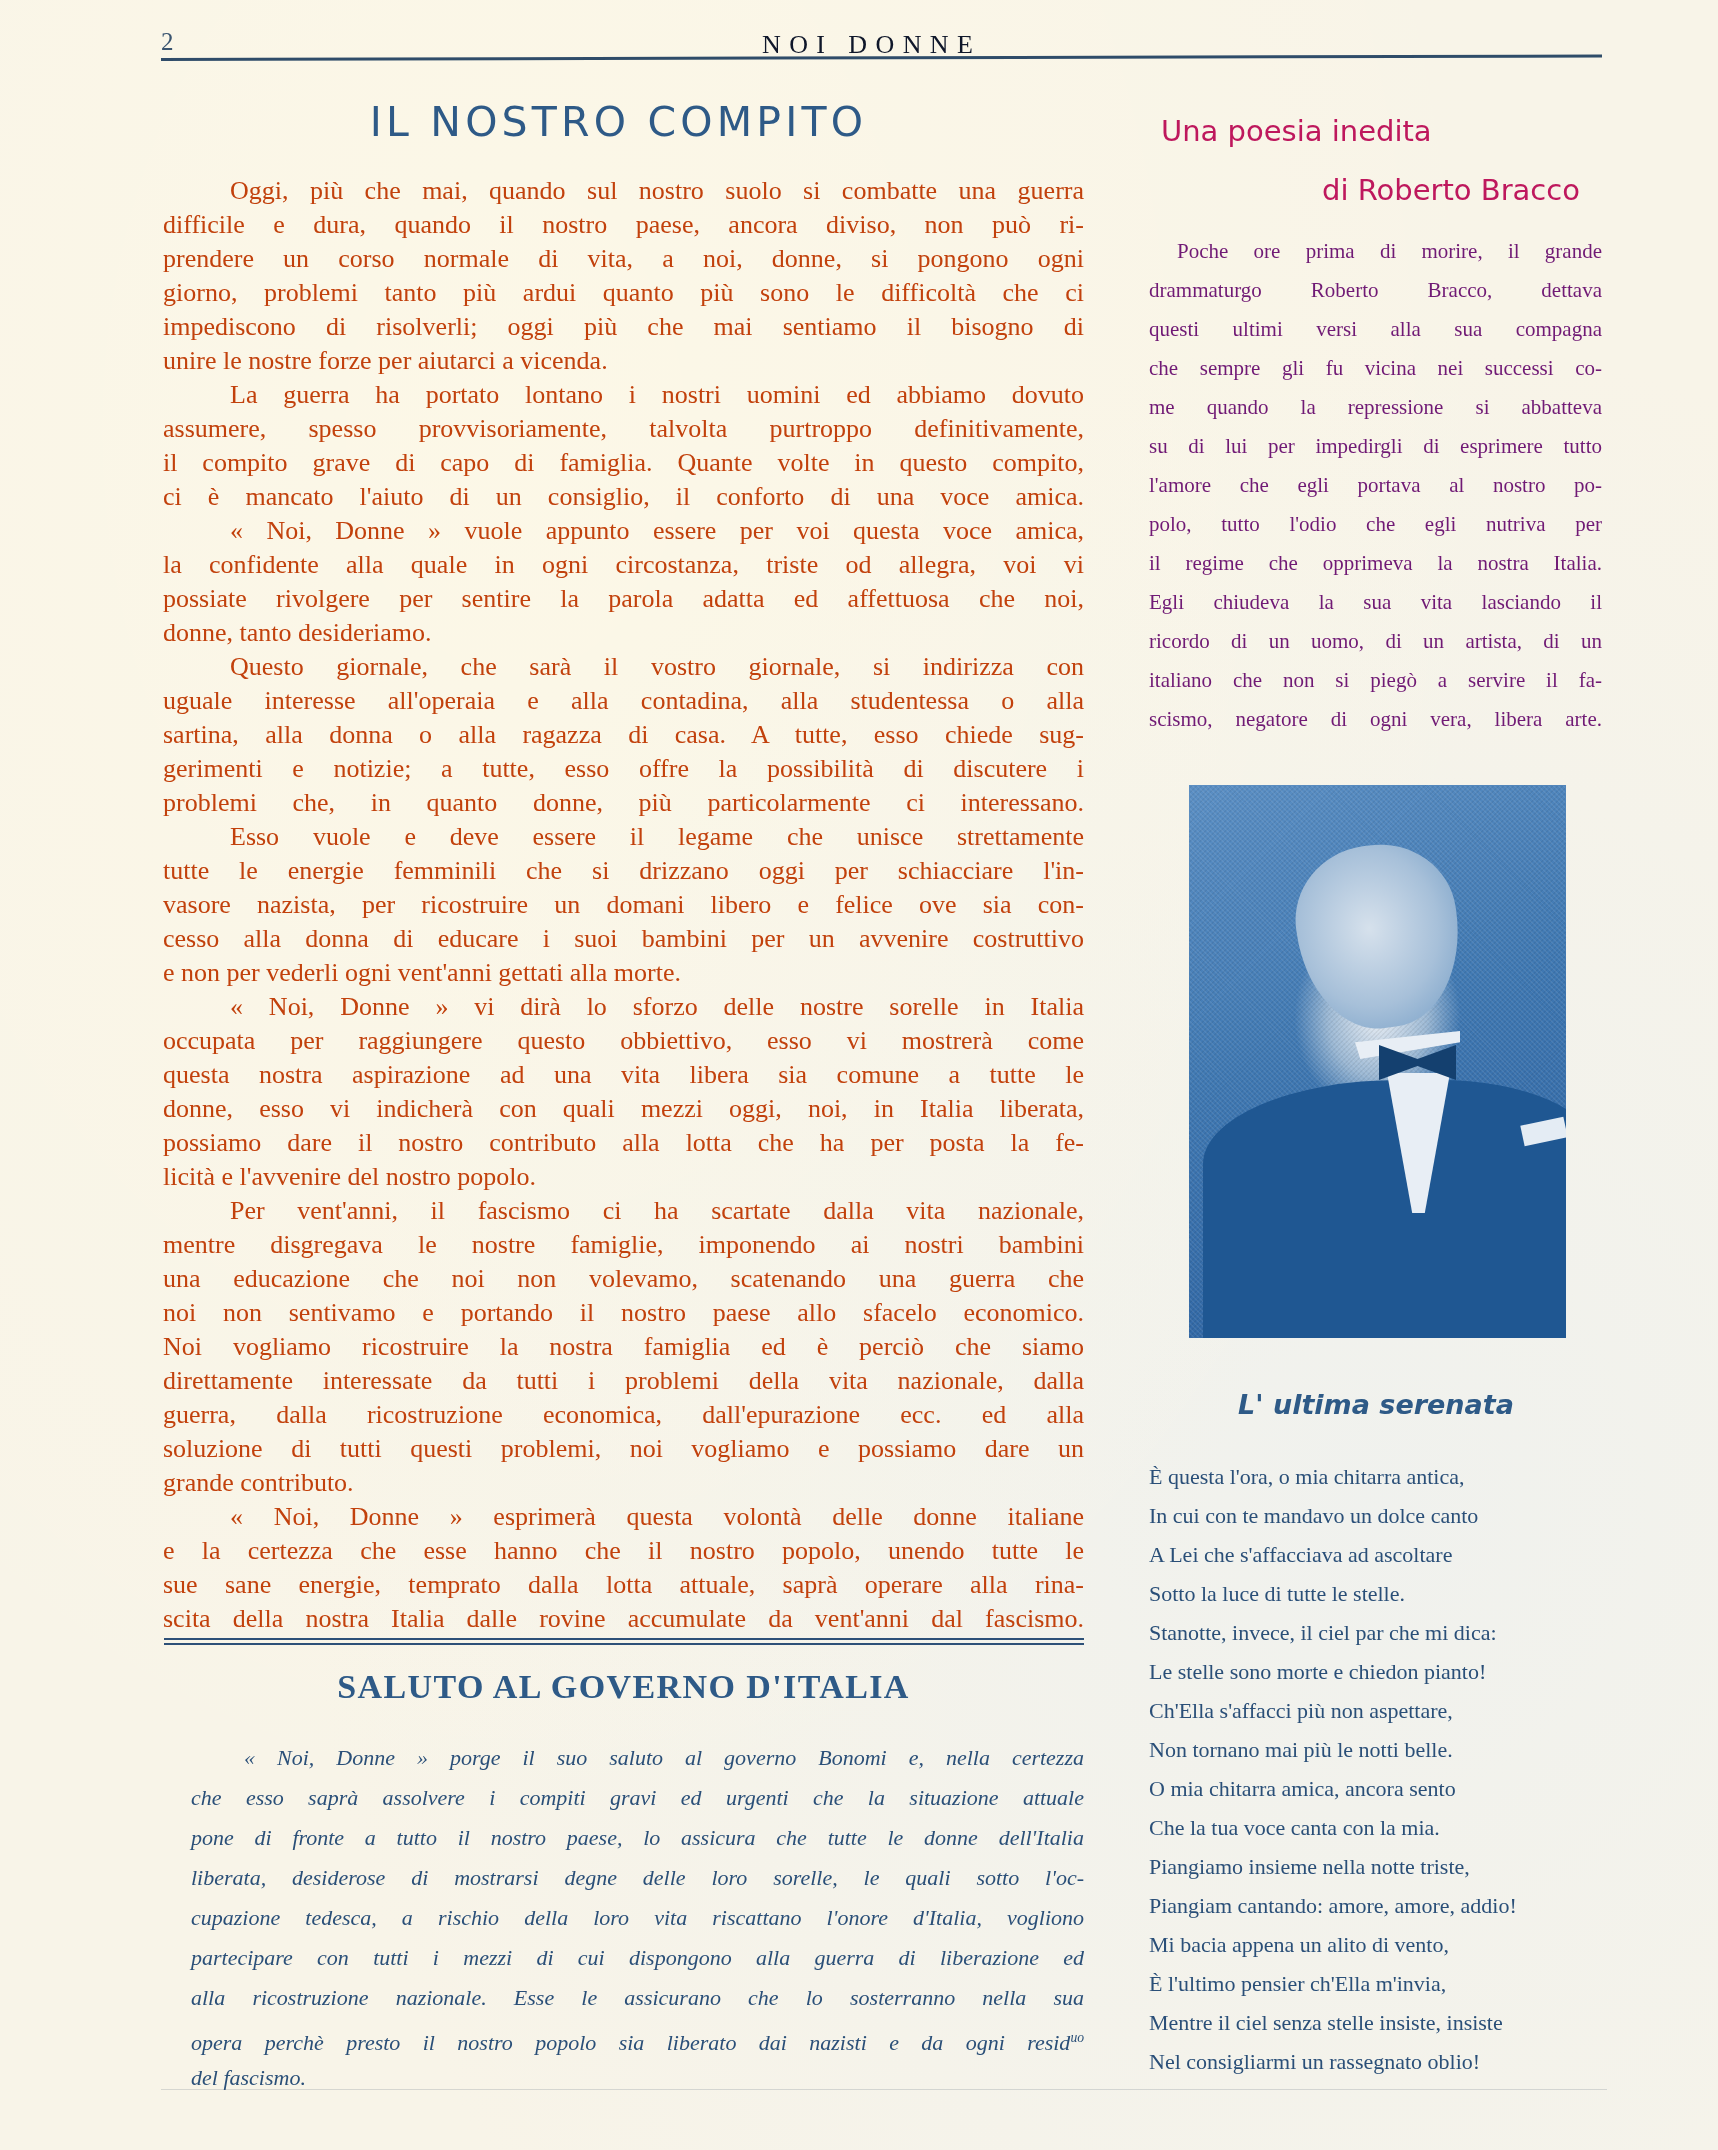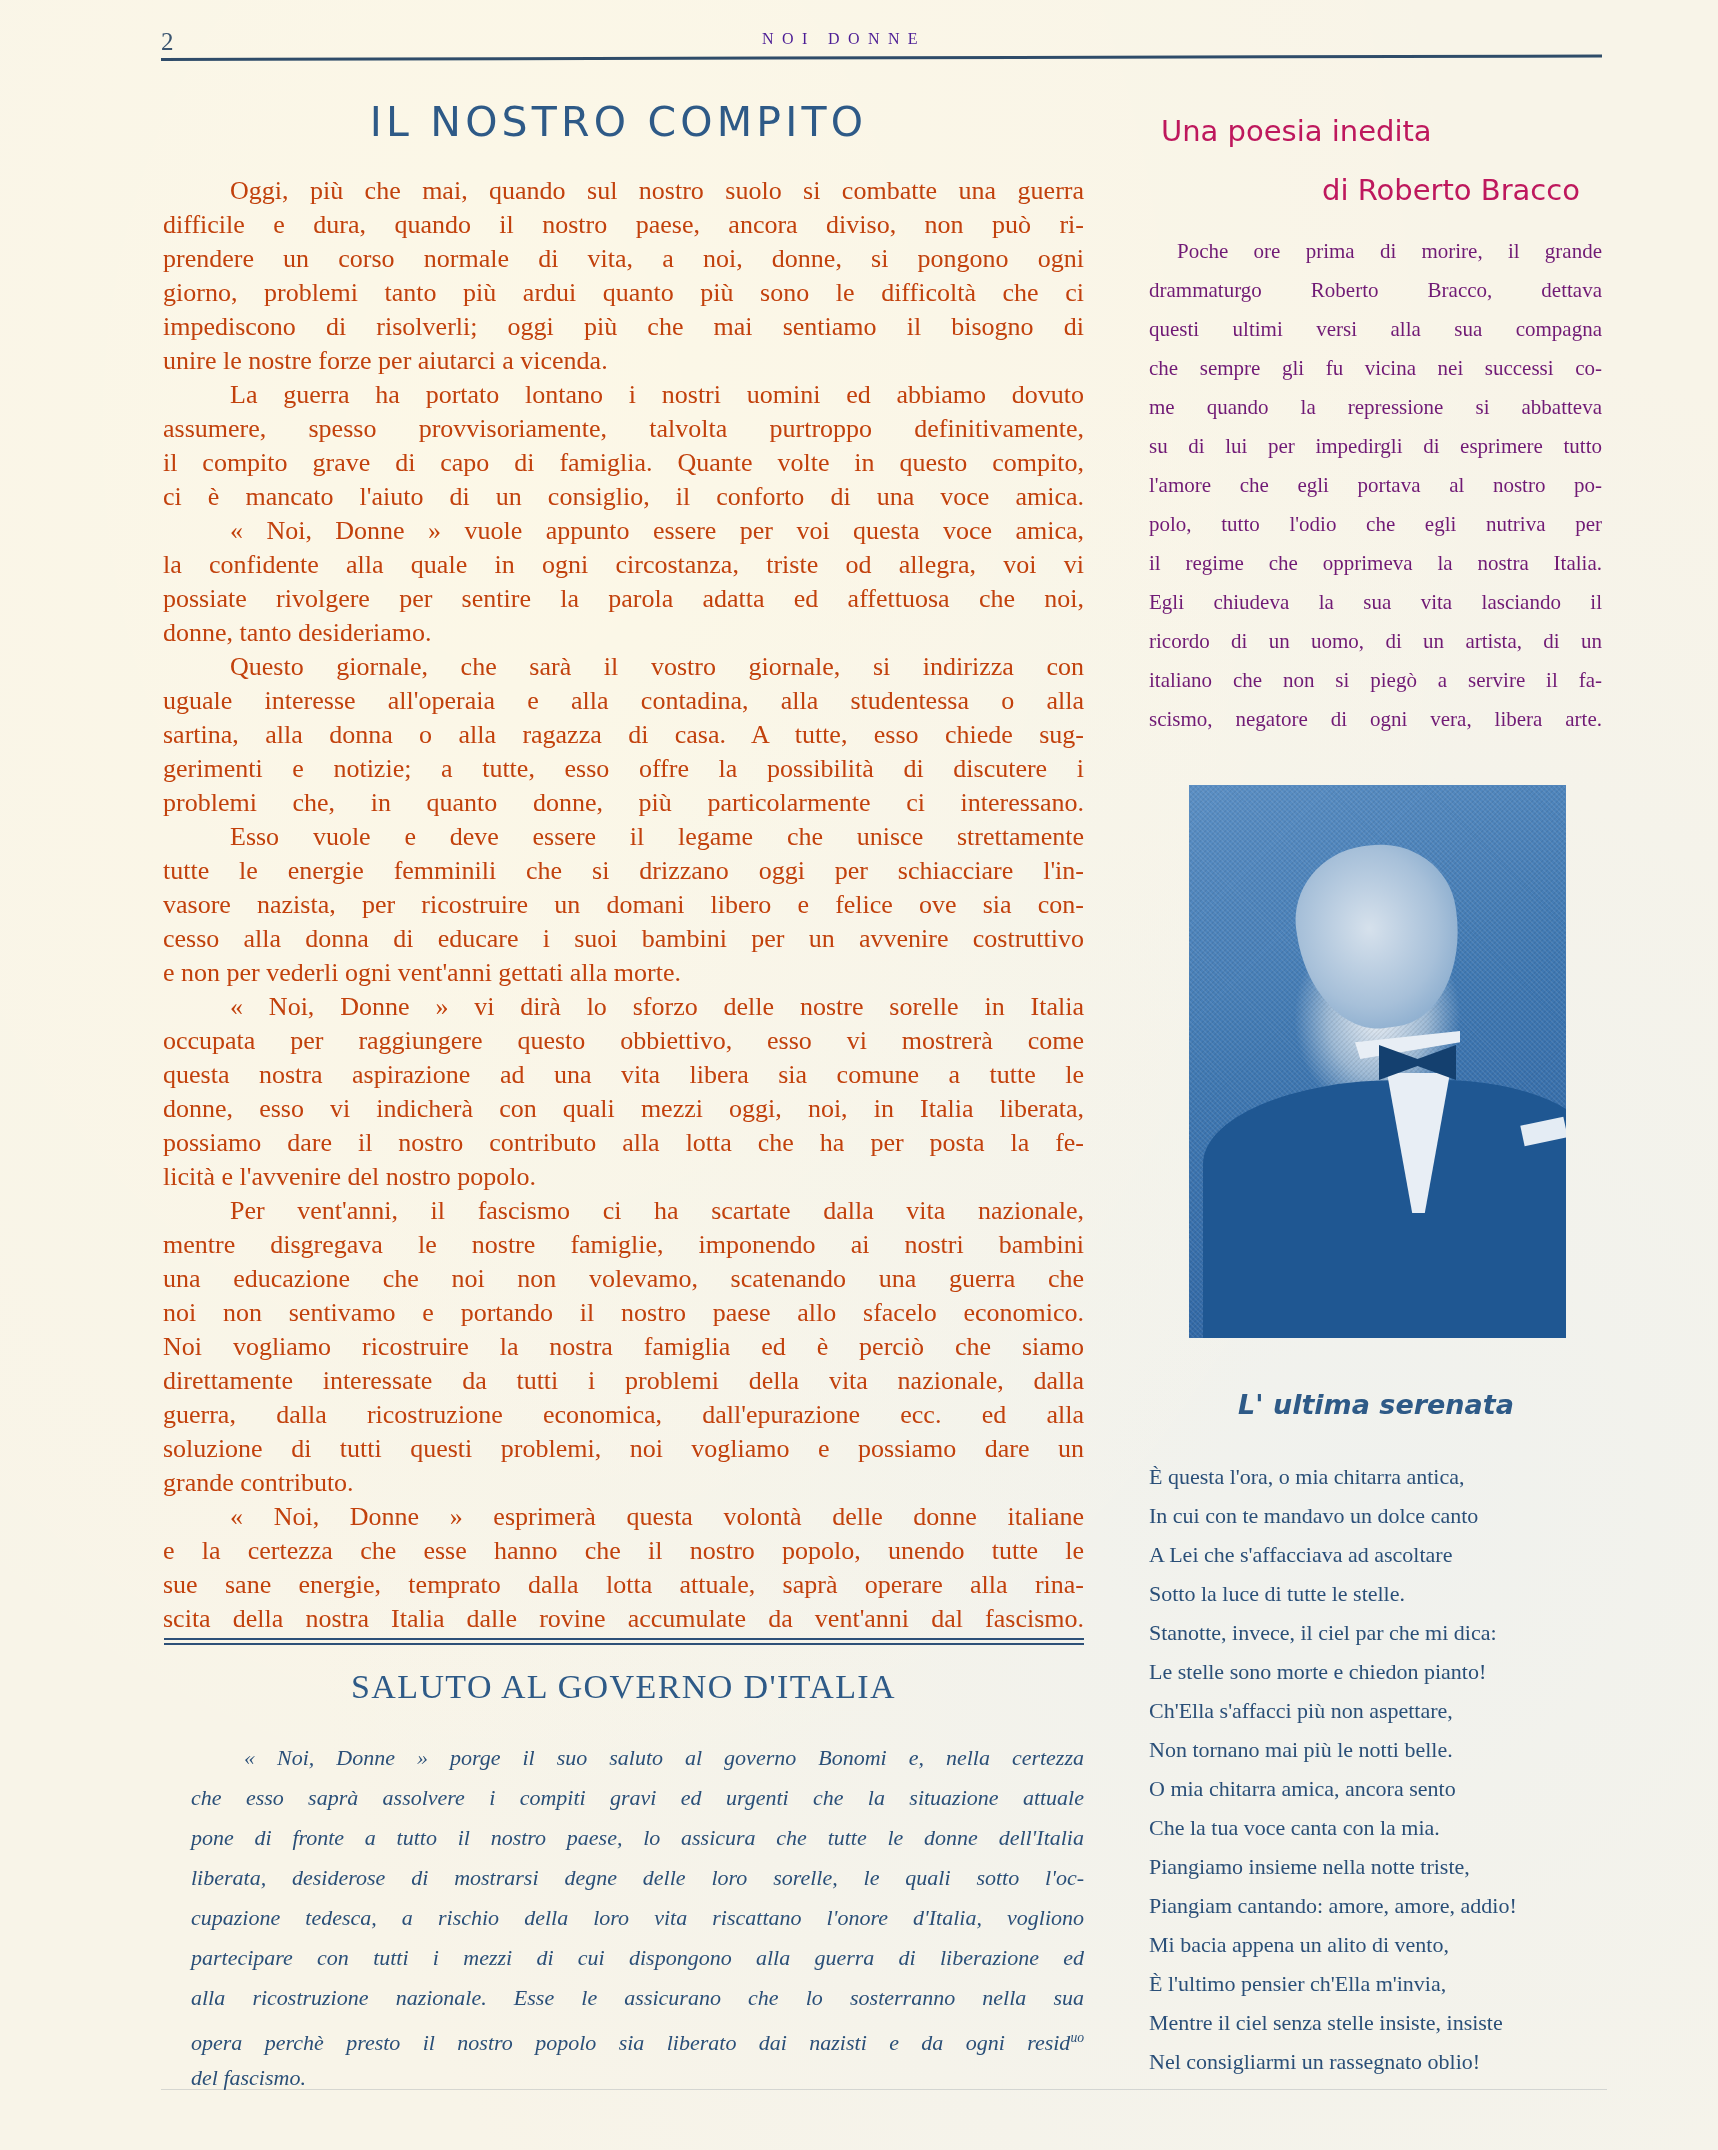--- a/index.html
+++ b/index.html
@@ -13,22 +13,22 @@
   .page-tint {
     position: absolute; inset: 0;
     background:
       radial-gradient(ellipse at 30% 20%, rgba(255,250,230,0.6), rgba(0,0,0,0) 60%),
       radial-gradient(ellipse at 80% 70%, rgba(230,238,245,0.45), rgba(0,0,0,0) 55%);
     pointer-events: none;
   }
   
   .page-number { position: absolute; left: 161px; top: 28px; font-size: 25px; color: #3a5570; }
   .running-title {
-    position: absolute; left: 762px; top: 29.5px; font-size: 16px;
-    letter-spacing: 8.4px; color: #4c1d95;
+    position: absolute; left: 762px; top: 29.5px; font-size: 26px;
+    letter-spacing: 8.4px; color: #0f172a;
   }
   .header-rule {
     position: absolute; left: 161px; top: 58px; width: 1441px; height: 2.8px;
     background: #2f4c69; transform: rotate(-0.14deg); transform-origin: left center;
   }
   
   .main-title {
     position: absolute; left: 204px; top: 98px; width: 829px; text-align: center;
     font-family: "DejaVu Sans", sans-serif; font-size: 41px; letter-spacing: 4.2px;
     color: #2e5a87; font-weight: normal; margin: 0;
@@ -43,21 +43,21 @@
   }
   .jl.last { text-align-last: left; }
   .jl.indent { padding-left: 67px; }
   
   .double-rule {
     position: absolute; left: 164px; top: 1638px; width: 920px; height: 7px;
     border-top: 2.1px solid #2d5078; border-bottom: 2.1px solid #2d5078; box-sizing: border-box;
   }
   .saluto-title {
     position: absolute; left: 163px; top: 1668px; width: 921px; text-align: center;
-    font-size: 34px; letter-spacing: 1.4px; color: #2e5a87; margin: 0; font-weight: normal;
+    font-size: 34px; letter-spacing: 1.4px; color: #2e5a87; margin: 0; font-weight: bold;
   }
   .saluto-body {
     position: absolute; left: 163px; top: 1738px; width: 921px;
     font-style: italic; font-size: 22px; line-height: 40px; color: #2a4f78;
   }
   .saluto-body .jl { height: 40px; margin-left: 28px; }
   .saluto-body .jl.indent { padding-left: 53px; }
   .super { font-size: 0.62em; vertical-align: 0.55em; }
   .bottom-rule {
     position: absolute; left: 161px; top: 2089px; width: 1446px; height: 0.7px;

